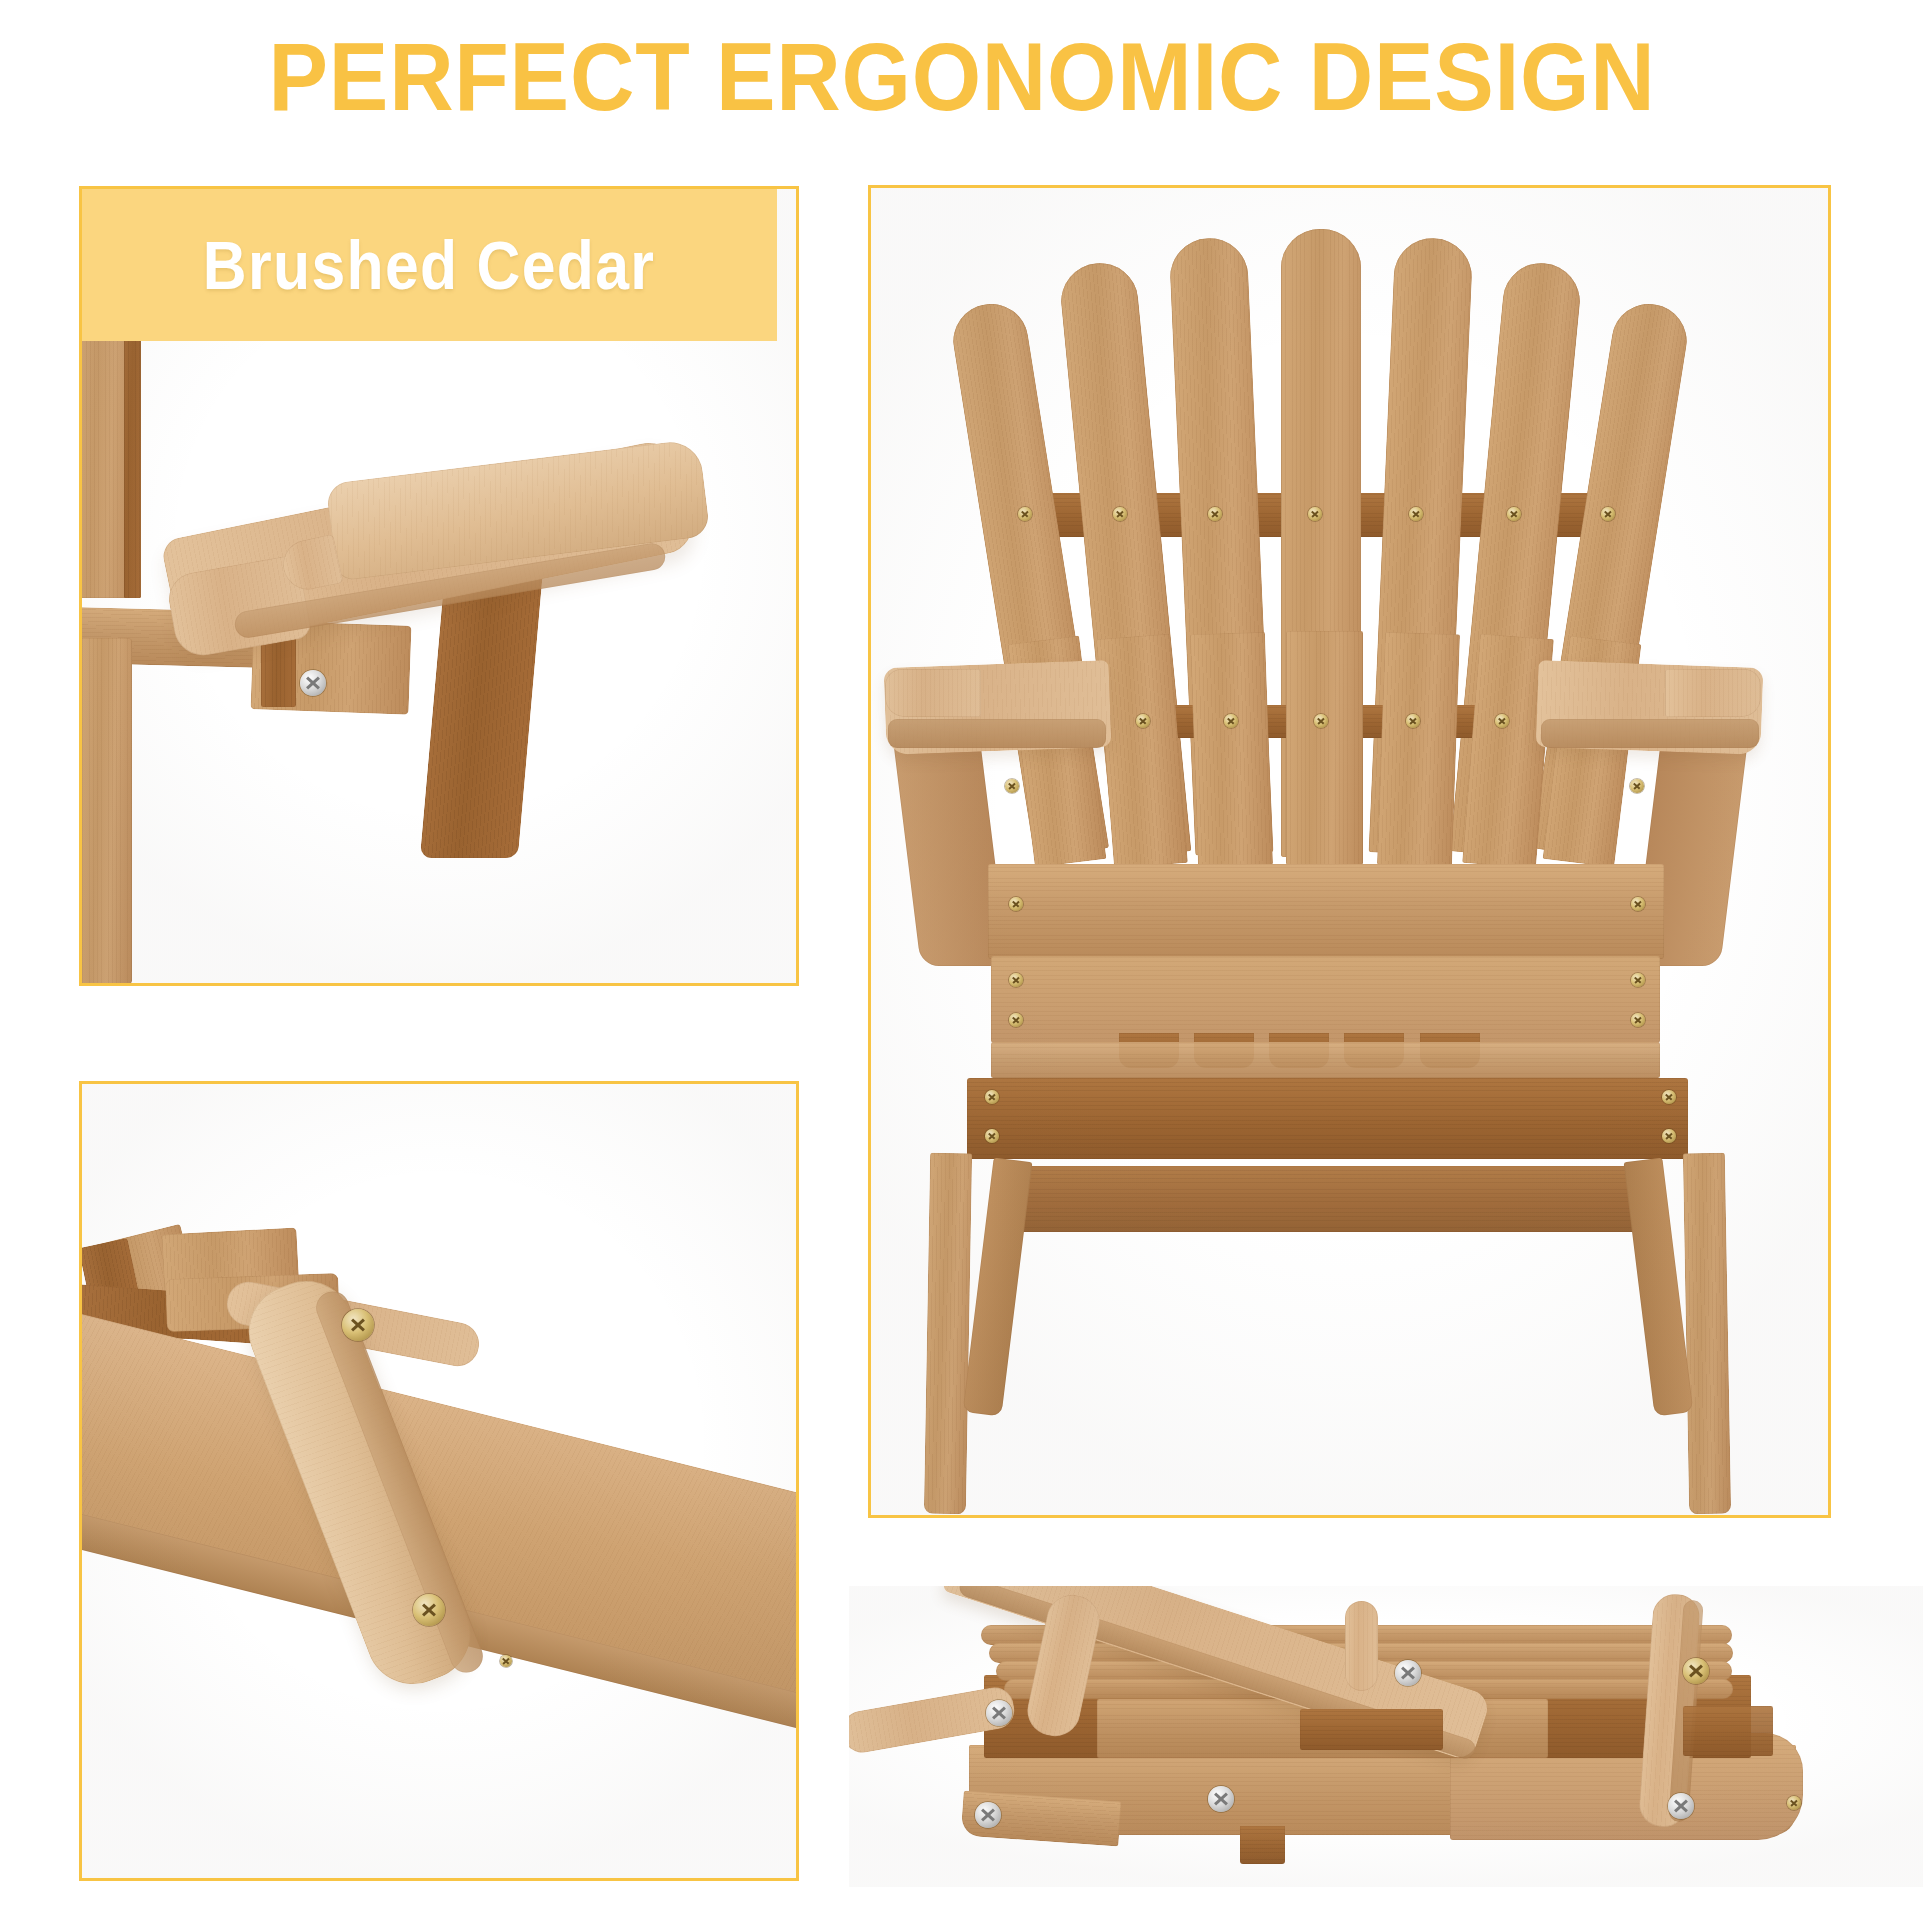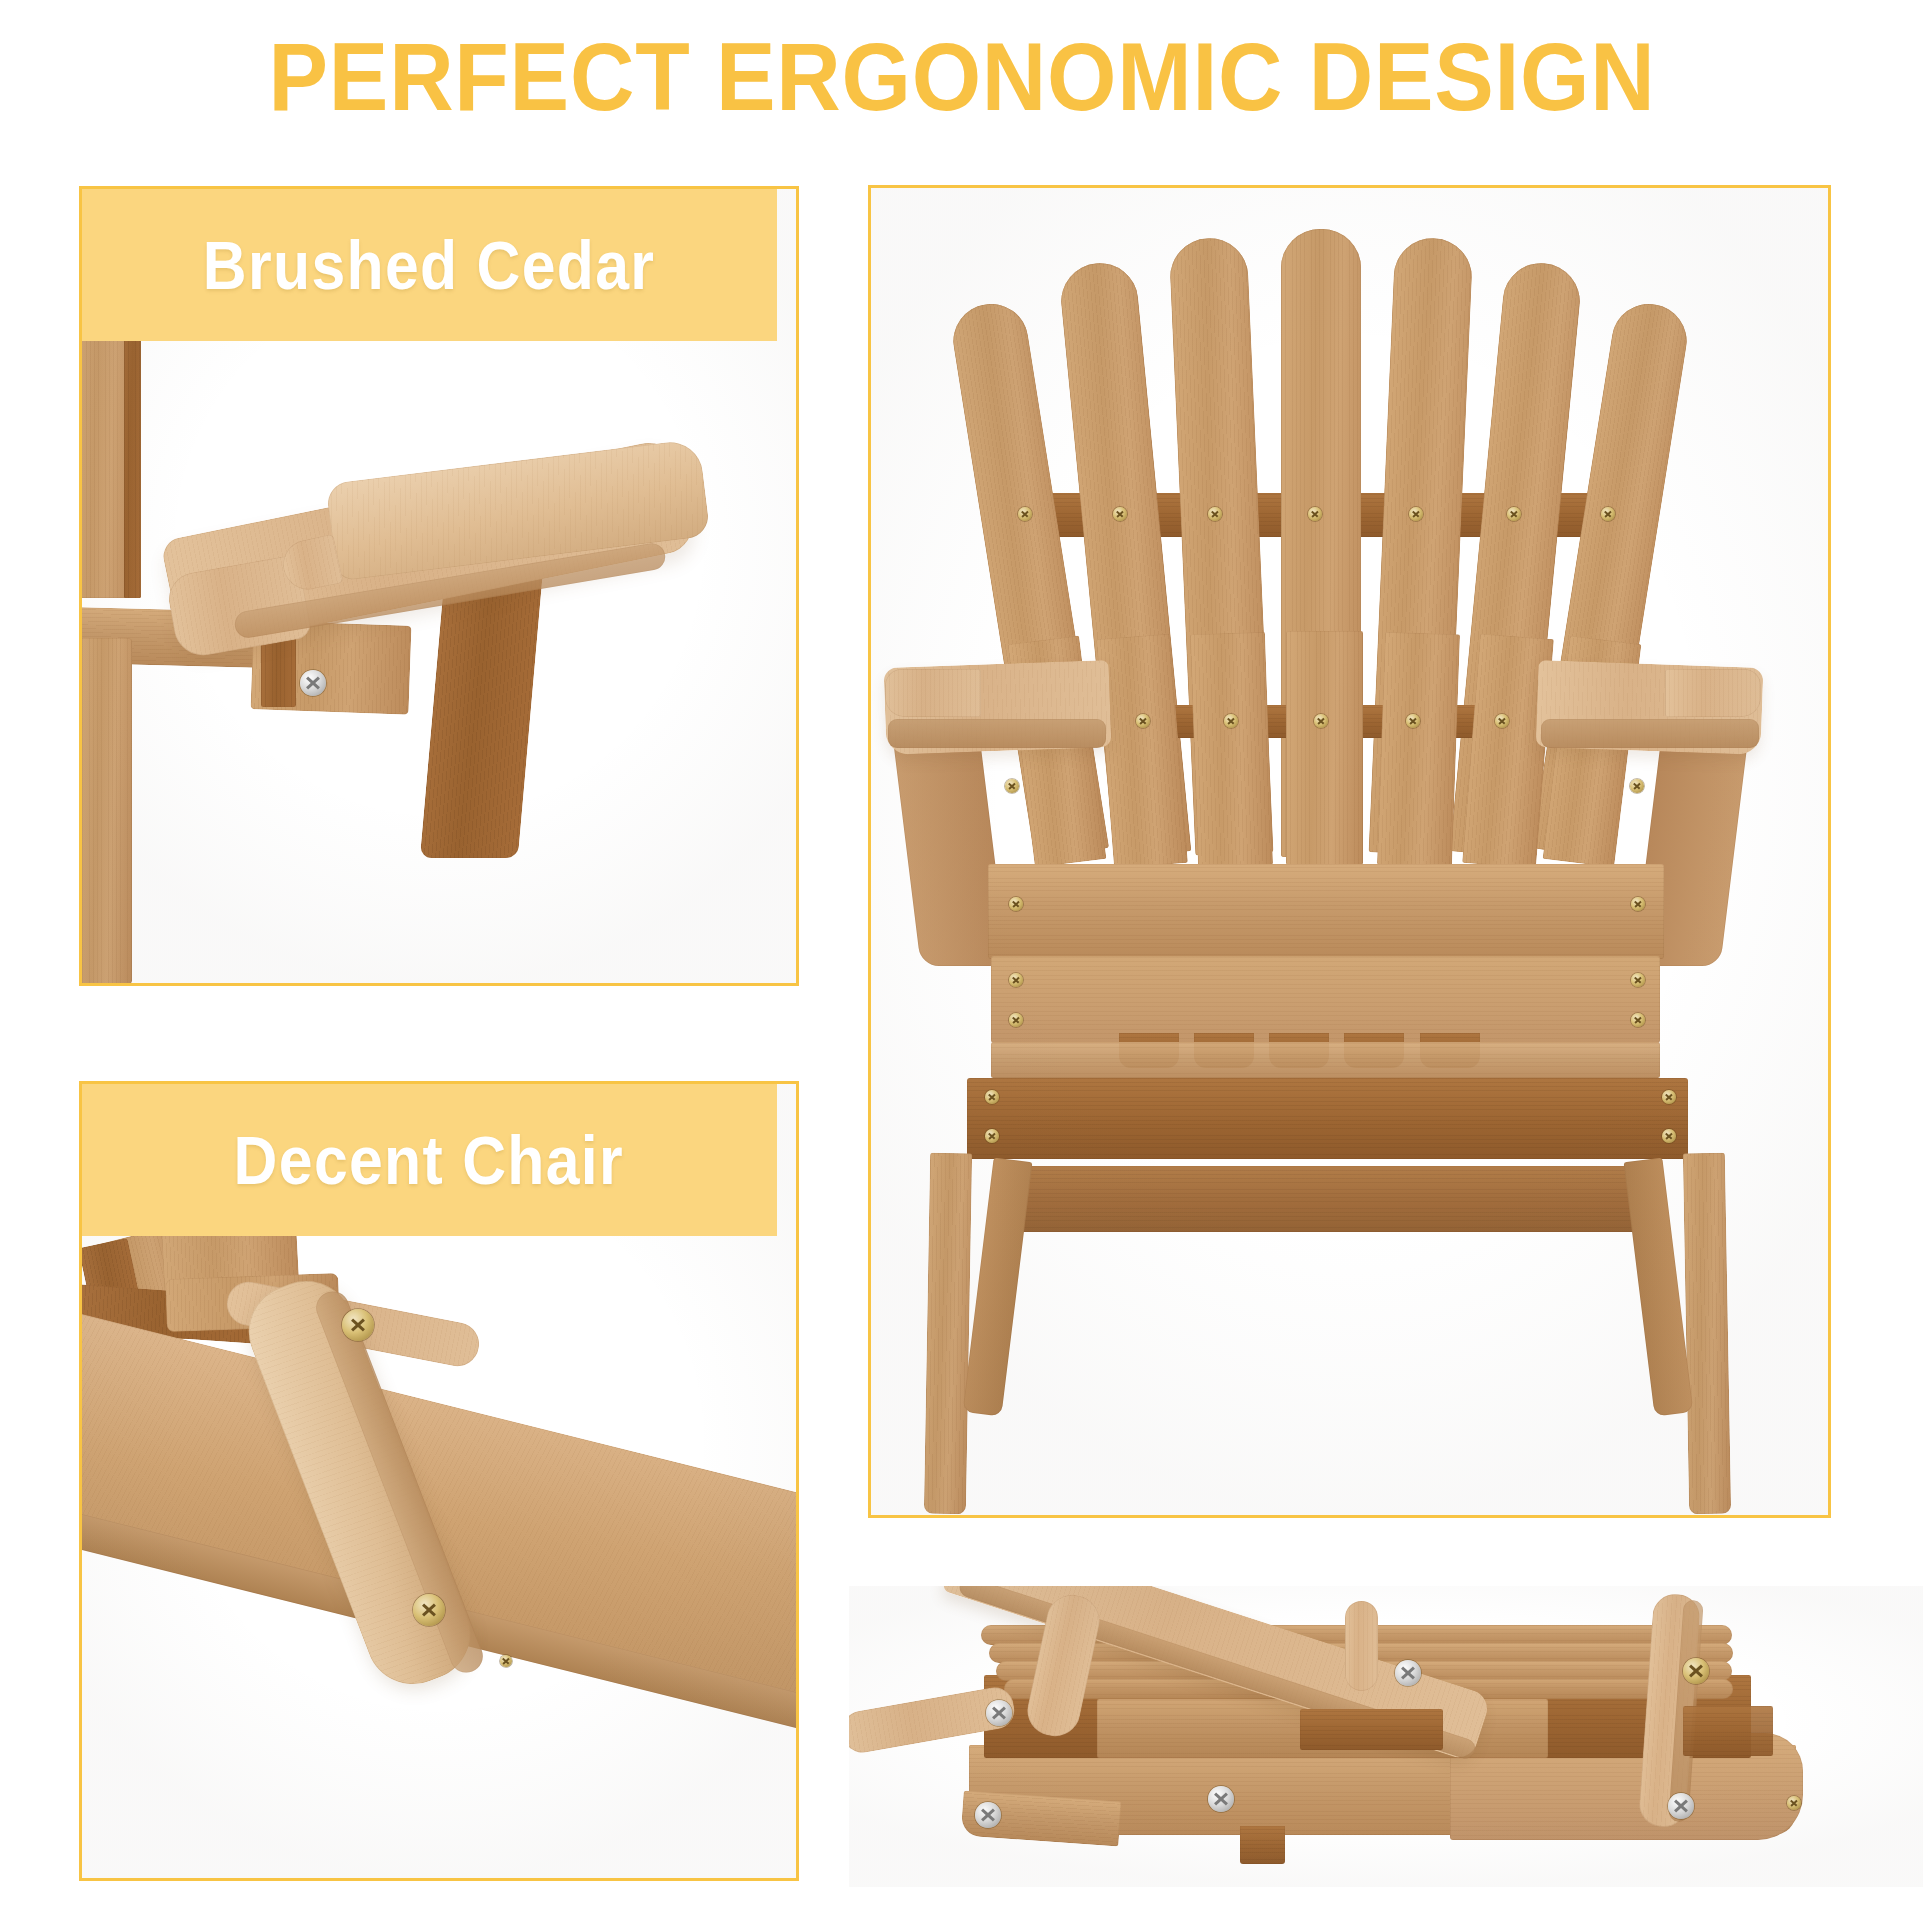--- a/index.html
+++ b/index.html
@@ -211,23 +211,20 @@
          border-radius:30px; transform:rotate(-21deg); opacity:.8;
          background:linear-gradient(90deg,#CCA579 0%,#B88C5E 100%);"></div>
 
     <div class="screw big" style="left:260px;top:225px;width:32px;height:32px;"></div>
     <div class="screw big" style="left:331px;top:510px;width:32px;height:32px;"></div>
 
     <div class="screw" style="left:418px;top:571px;width:12px;height:12px;"></div>
     <div class="vign"></div>
   </div>
 
-  <div class="label-banner">
-    <span class="label-banner-text">Decent Chair</span>
-  </div>
 </div>
 
 <div class="panel bordered panel-right">
   <div class="photo">
 
     <div class="wd" style="left:120px;top:113px;width:75px;height:556px;
          border-radius:39px 39px 3px 3px; transform:rotate(-9deg);"></div>
 
     <div class="wd" style="left:215px;top:74px;width:77px;height:594px;
          border-radius:39px 39px 3px 3px; transform:rotate(-5.5deg);"></div>

